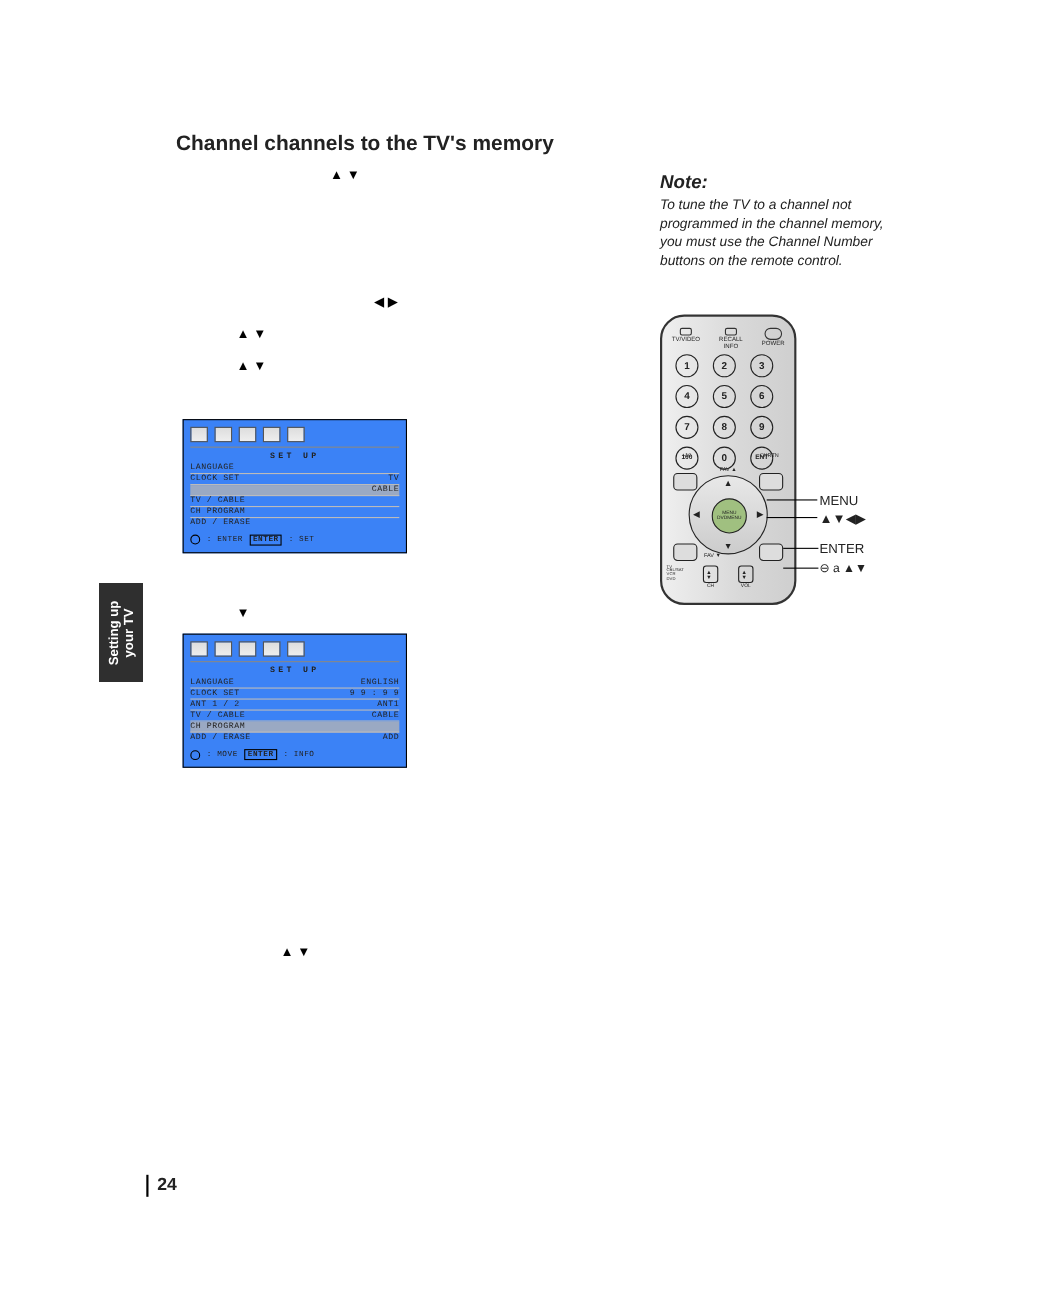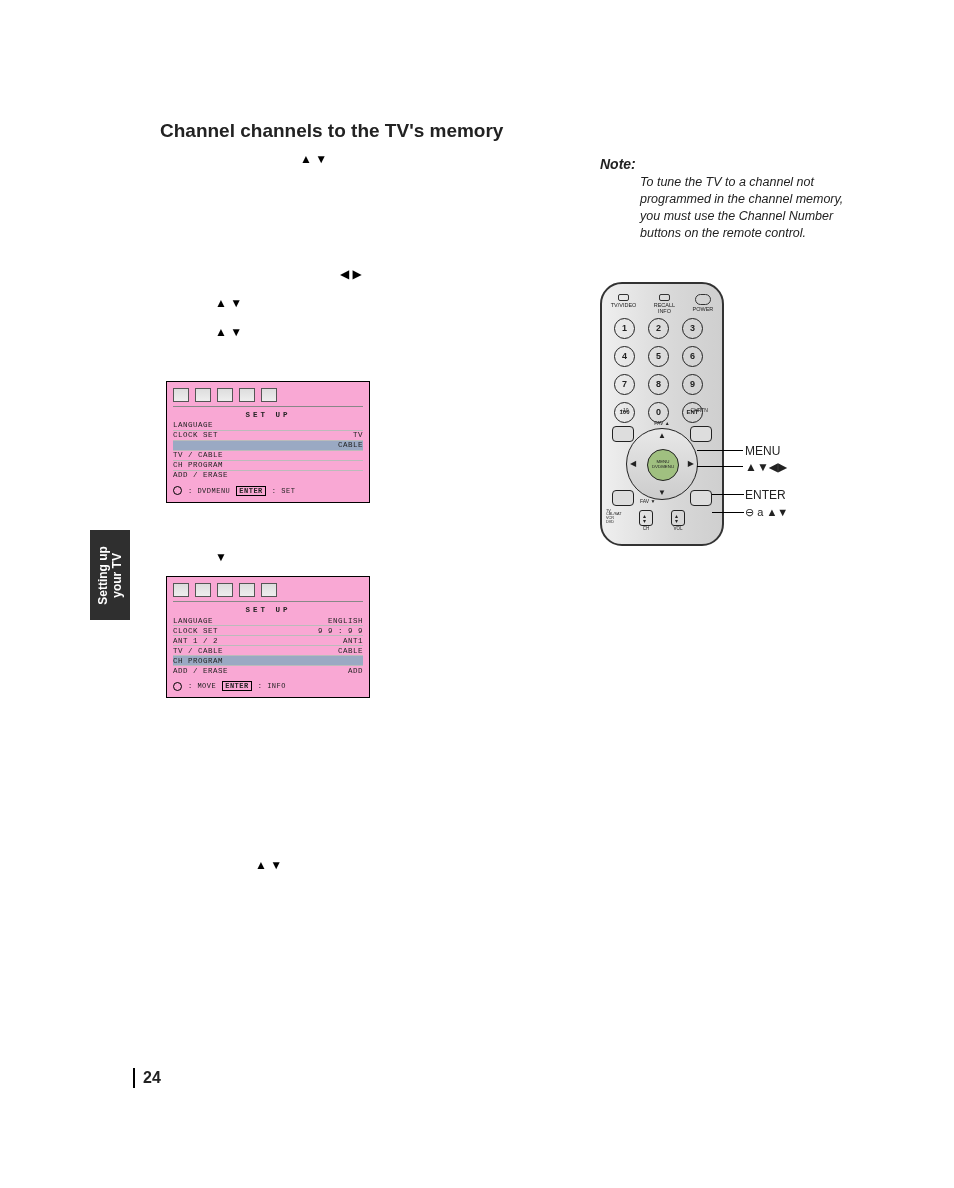--- a/index.html
+++ b/index.html
@@ -63,21 +63,21 @@
   }
   .side-tab .txt {
     transform: rotate(-90deg);
     white-space: nowrap;
     line-height: 1.2;
     text-align:center;
   }
 
   
   .osd {
-    background:#f9a8d4;
+    background:#3b82f6;
     border:1px solid #000;
     width: 190px;
     font-size: 7.5px;
     letter-spacing: 0.5px;
     font-family: "Courier New", monospace;
     margin: 10px 0 16px 6px;
     padding:4px 6px 6px 6px;
   }
   .osd .iconrow {
     display:flex;
@@ -104,24 +104,24 @@
   .osd .row.sel{ background:#9aa9c3; }
   .osd .foot{
     margin-top:6px; display:flex; gap:6px; align-items:center;
     font-size:7px;
   }
   .osd .foot .dot{ width:7px;height:7px;border:1px solid #000;border-radius:50%;display:inline-block;}
   .osd .foot .btn{ border:1px solid #000; padding:0 2px; font-weight:bold;}
 
   
   .note-head{
-    font-weight:700; font-style:italic; font-size:14px; margin:36px 0 2px 0;
+    font-weight:700; font-style:italic; font-size:17px; margin:36px 0 2px 0;
   }
   .note-body{
-    font-style:italic; font-size:12.5px; line-height:1.35; width:220px;margin-left:40px;
+    font-style:italic; font-size:12.5px; line-height:1.35; width:220px;
   }
 
   
   .remote-wrap{ position:relative; margin-top:40px; }
   .remote{
     width:120px; height:260px;
     border:2px solid #333; border-radius:22px;
     background:linear-gradient(90deg,#efefef,#d8d8d8 60%,#cfcfcf);
     position:relative;
     font-size:6px;
@@ -249,21 +249,21 @@
           <div class="row">
             <span class="l">CH  PROGRAM</span>
             <span class="r"></span>
           </div>
           <div class="row last">
             <span class="l">ADD / ERASE</span>
             <span class="r"></span>
           </div>
           <div class="foot">
             <span class="dot"></span>
-            <span>: DVDMENU</span>
+            <span>: ENTER</span>
             <span class="btn">ENTER</span>
             <span>: SET</span>
           </div>
         </div>
 
       <p class="para">&nbsp;</p>
       <p class="para">
         <span class="tri-inline" style="margin-left:55px;">▼</span>
       </p>
 

